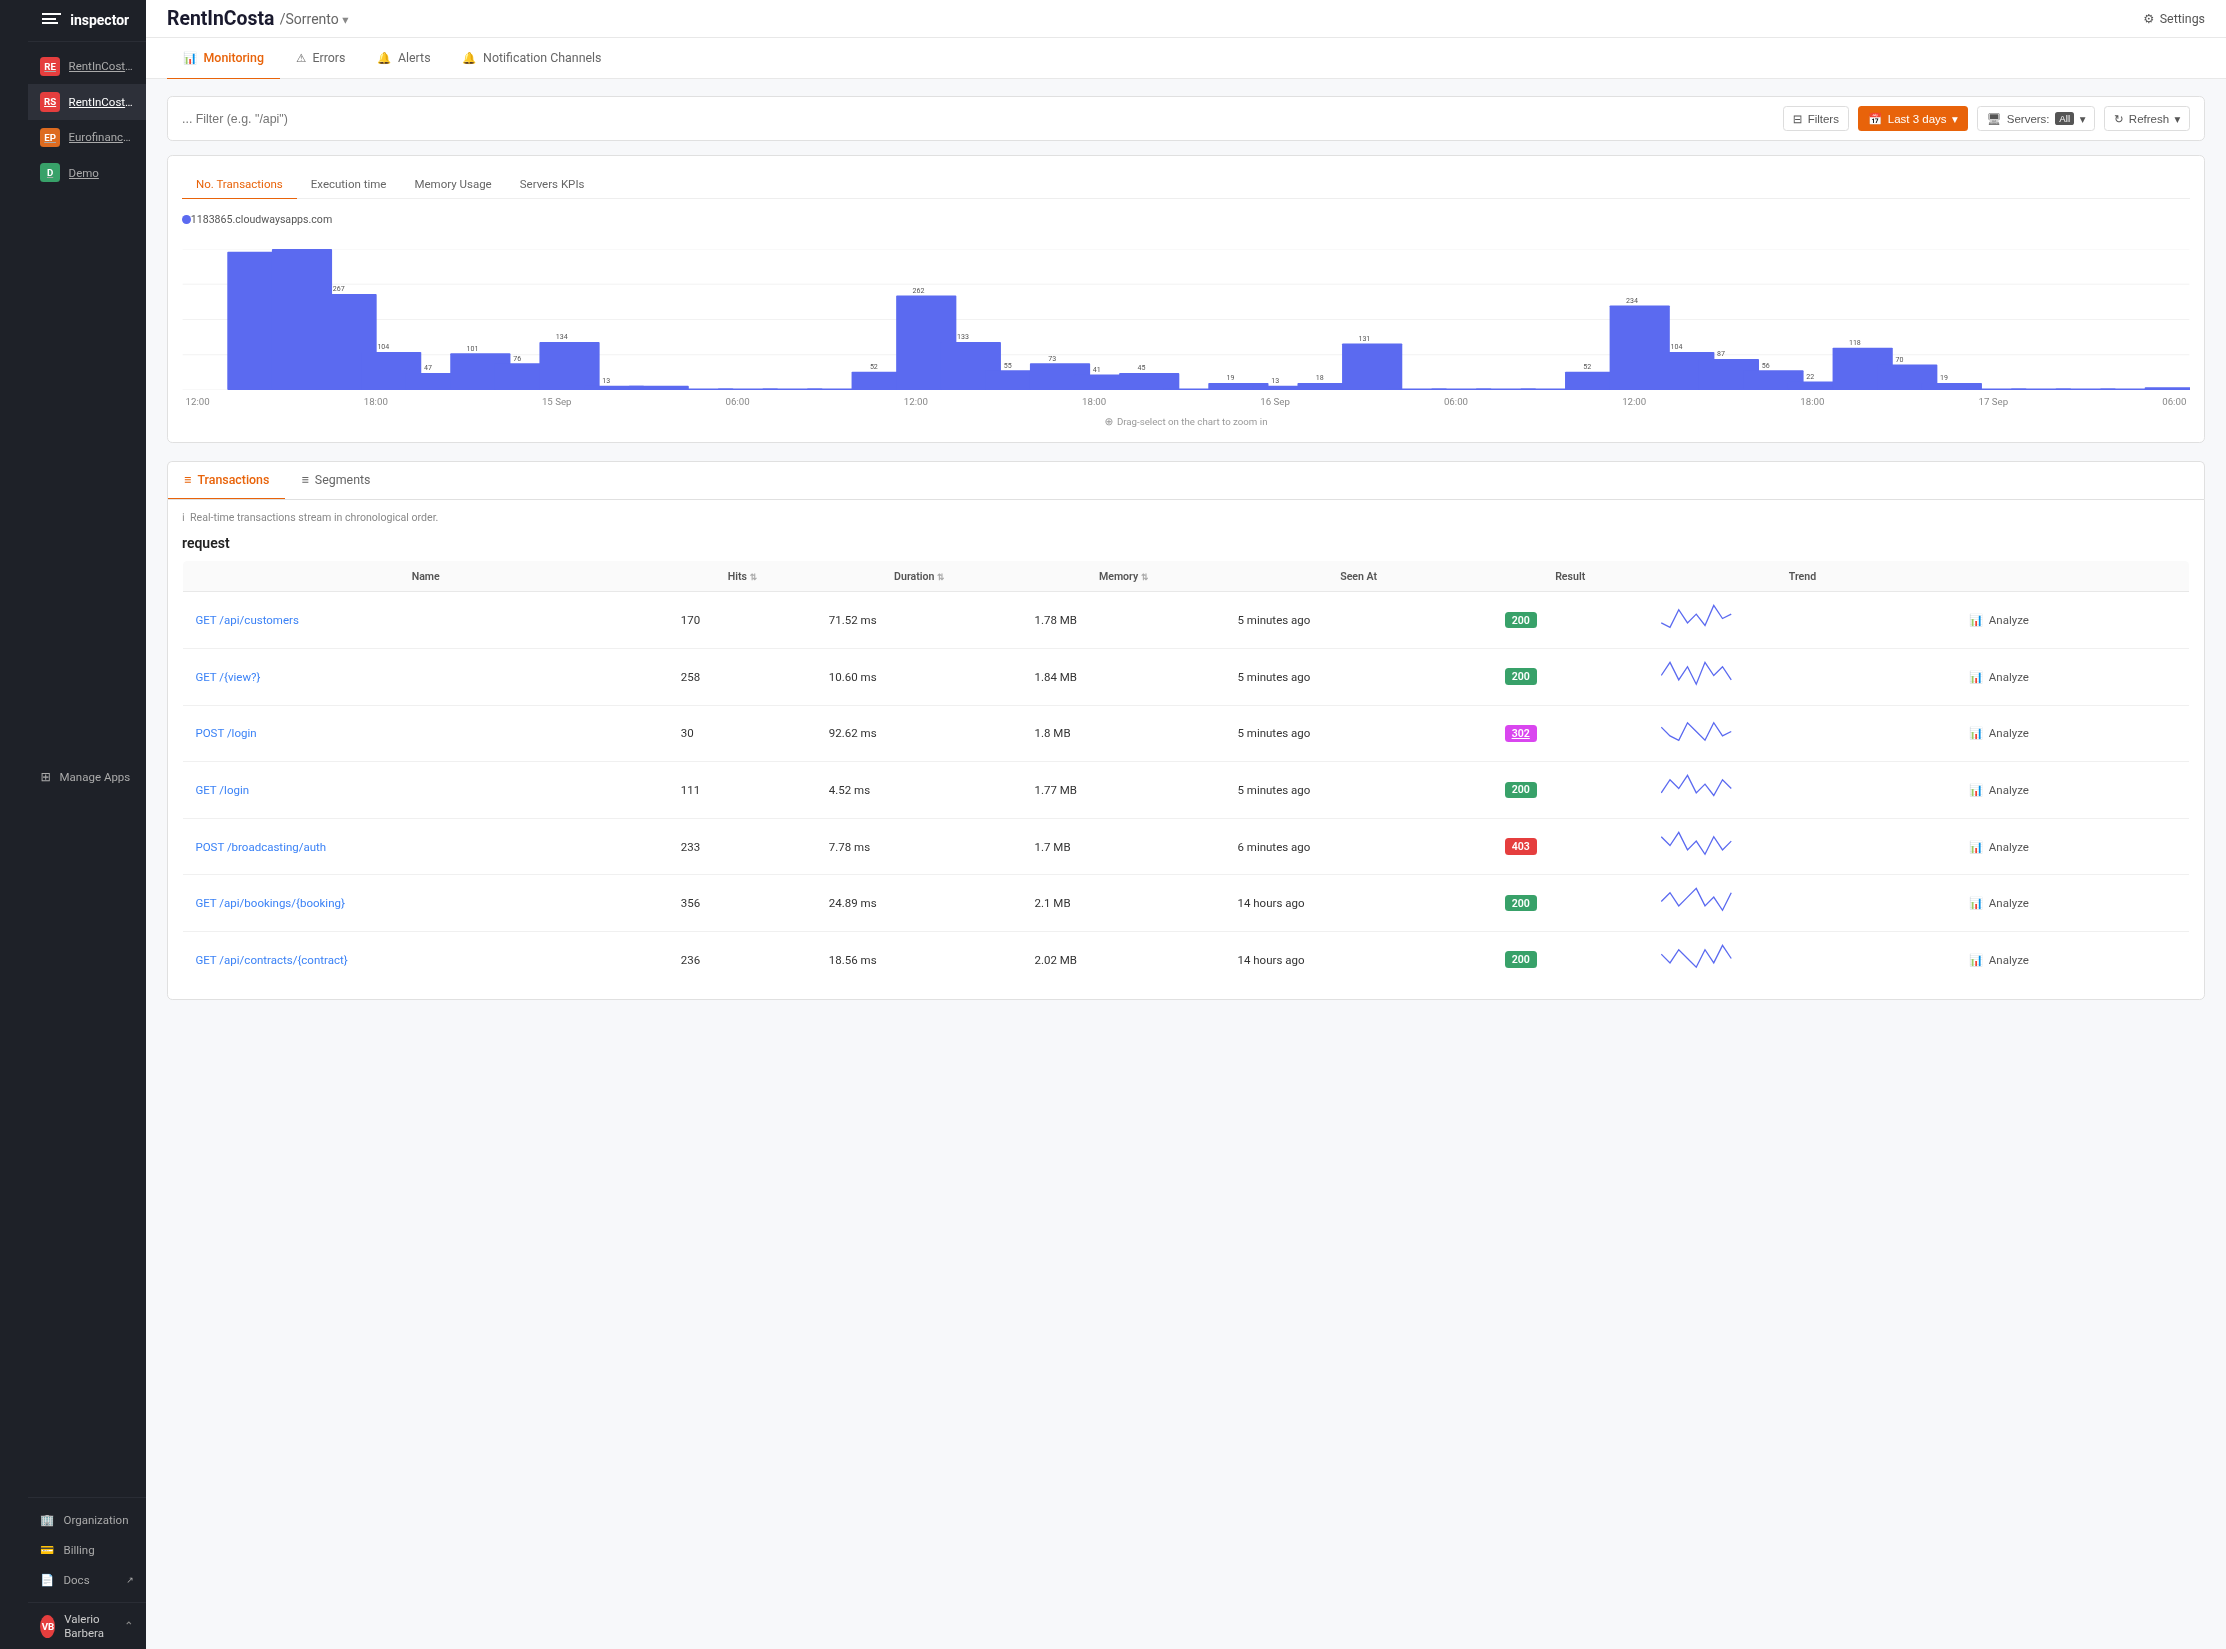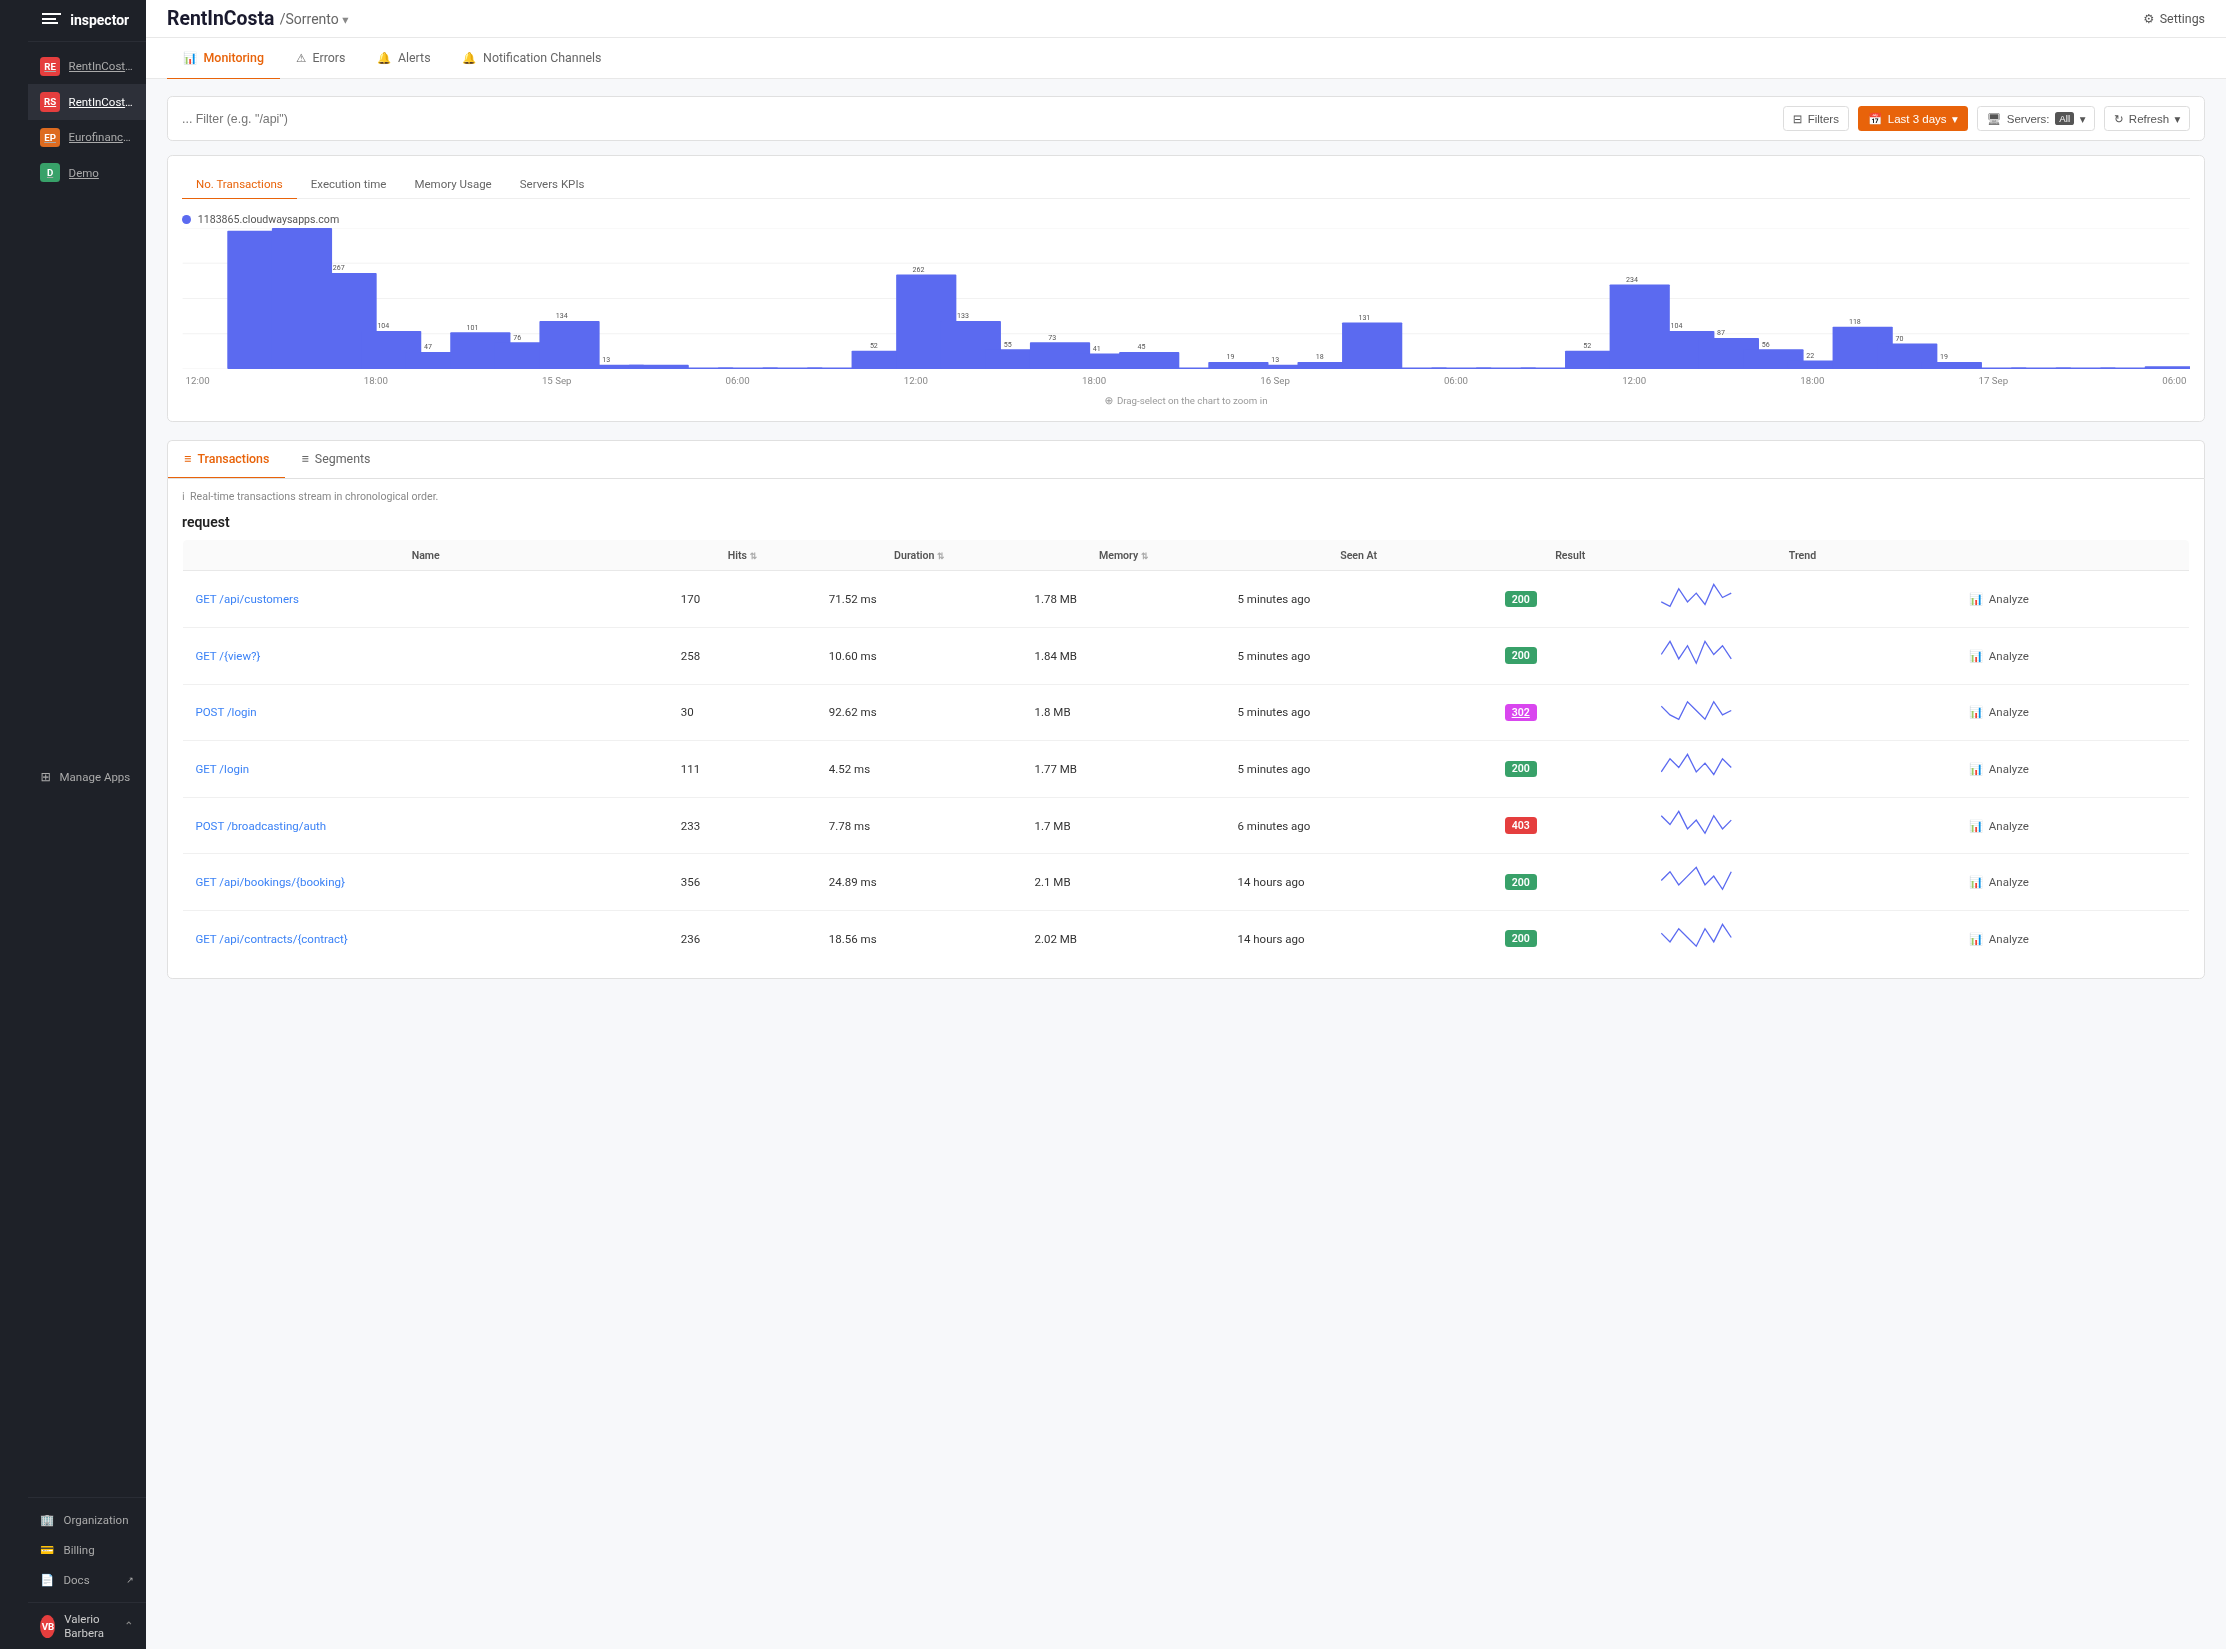--- a/index.html
+++ b/index.html
@@ -56,21 +56,21 @@
     .date-btn { background: #e8630a; color: #fff; border: none; border-radius: 3.5px; padding: 5.3px 10.6px; font-size: 11.5px; display: flex; align-items: center; gap: 5.3px; cursor: pointer; }
     .servers-btn { display: flex; align-items: center; gap: 5.3px; color: #555; font-size: 11.5px; cursor: pointer; padding: 4.4px 8.8px; border: 0.9px solid #ddd; border-radius: 3.5px; background: #fff; }
     .badge-all { background: #555; color: #fff; border-radius: 2.6px; padding: 0.9px 4.4px; font-size: 9.7px; }
     .refresh-btn { display: flex; align-items: center; gap: 5.3px; color: #555; font-size: 11.5px; cursor: pointer; padding: 4.4px 8.8px; border: 0.9px solid #ddd; border-radius: 3.5px; background: #fff; }
 
     
     .chart-card { background: #fff; border: 0.9px solid #e0e0e0; border-radius: 5.3px; padding: 14px; margin-bottom: 17.6px; }
     .chart-tabs { display: flex; gap: 0; border-bottom: 0.9px solid #eee; margin-bottom: 14px; }
     .chart-tab { padding: 7px 14px; font-size: 11.5px; color: #666; cursor: pointer; border-bottom: 1.8px solid transparent; margin-bottom: -0.9px; }
     .chart-tab.active { color: #e8630a; border-bottom-color: #e8630a; }
-    .chart-legend { display: flex; align-items: center; gap: 7px; margin-bottom: 2px; font-size: 10.6px; color: #555; }
+    .chart-legend { display: flex; align-items: center; margin-bottom: 23px; font-size: 10.6px; color: #555; }
     .legend-dot { width: 8.8px; height: 8.8px; border-radius: 50%; background: #5b6af0; }
     .chart-area { position: relative; height: 159px; }
     .chart-x-axis { display: flex; justify-content: space-between; margin-top: 3.5px; font-size: 9.7px; color: #888; padding: 0 3.5px; }
     .chart-hint { text-align: center; font-size: 9.7px; color: #999; margin-top: 7px; display: flex; align-items: center; justify-content: center; gap: 3.5px; }
 
     
     .section-tabs { display: flex; gap: 0; background: #fff; border: 0.9px solid #e0e0e0; border-radius: 5.3px 5.3px 0 0; border-bottom: none; }
     .section-tab { padding: 10.6px 16px; font-size: 12.4px; color: #666; cursor: pointer; display: flex; align-items: center; gap: 6.2px; border-bottom: 1.8px solid transparent; }
     .section-tab.active { color: #e8630a; border-bottom-color: #e8630a; font-weight: 500; }
     .section-content { background: #fff; border: 0.9px solid #e0e0e0; border-radius: 0 0 5.3px 5.3px; padding: 10.6px 14px; }

